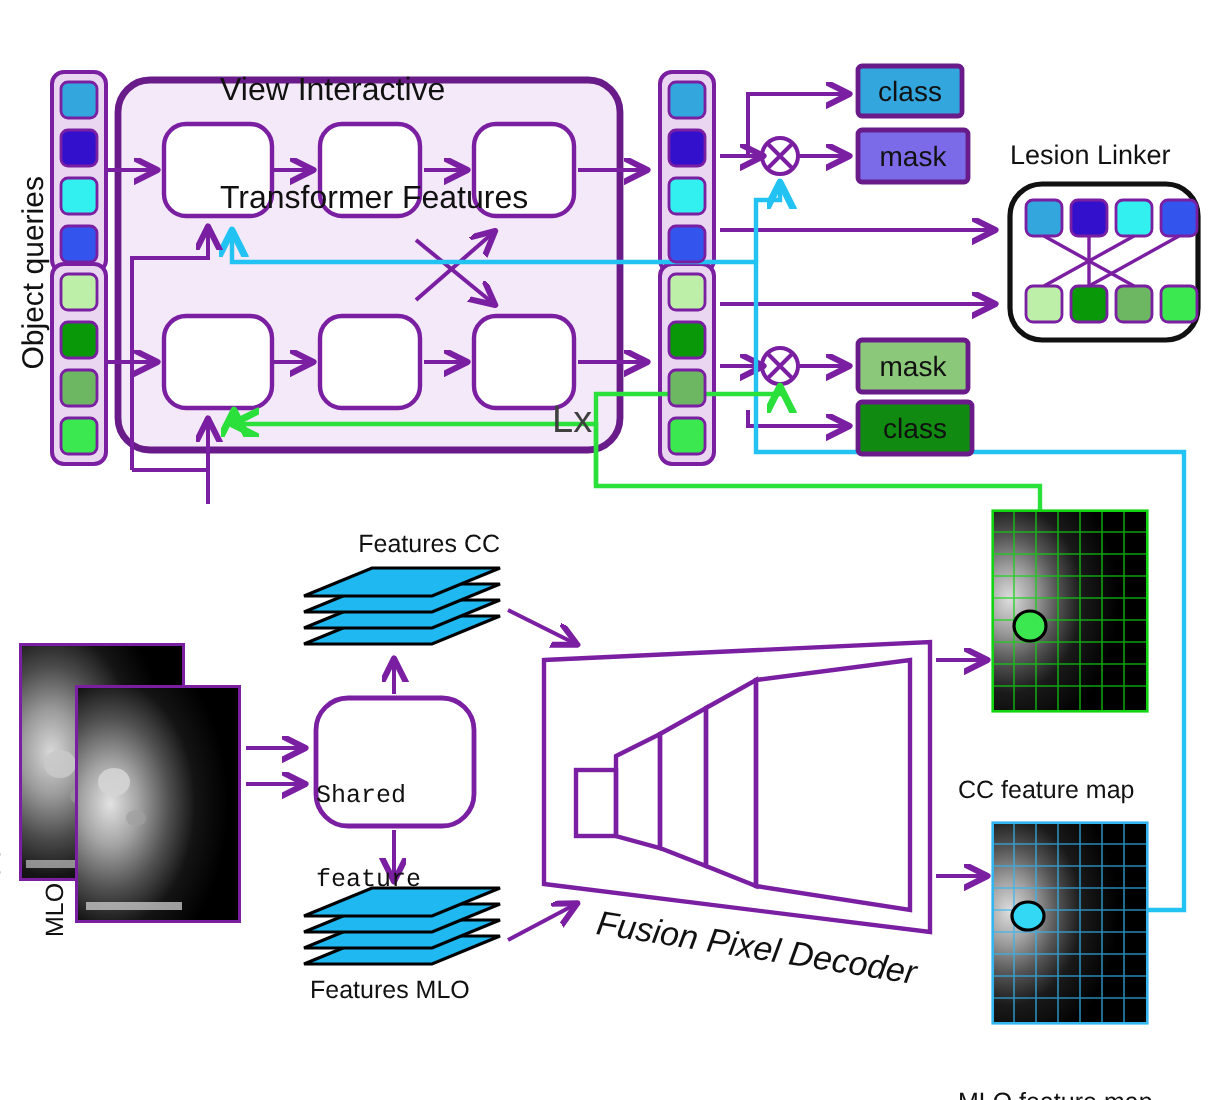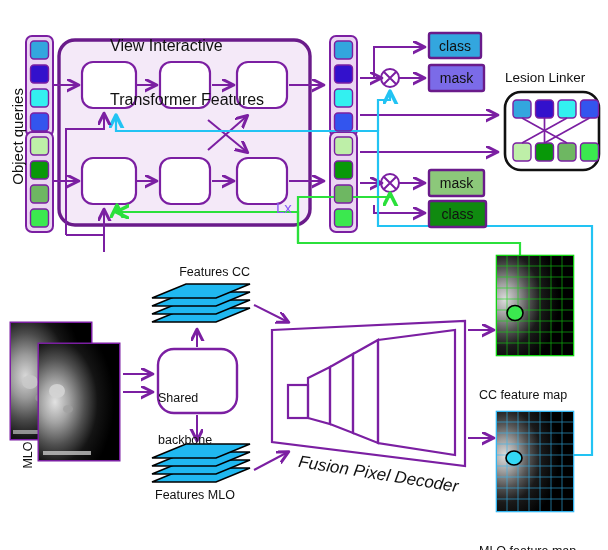--- a/index.html
+++ b/index.html
@@ -305,31 +305,31 @@
       <line x1="589.5" y1="118" x2="544.5" y2="143" stroke="#7B1FA2" stroke-width="1.7"></line>
     </svg>
 
   <div class="txt center" style="left:110px;top:1px;width:210px;font-size:16px;">
     <div>View Interactive</div>
     <div>Transformer Features</div>
   </div>
 
   <div class="txt" style="left:-52px;top:128px;width:140px;font-size:15px;transform:rotate(-90deg);text-align:center;">Object queries</div>
 
-  <div class="txt" style="left:276px;top:200px;font-size:15px;color:#8b5cf6;">Lx</div>
+  <div class="txt" style="left:276px;top:200px;font-size:19px;color:#404040;">Lx</div>
 
   <div class="txt" style="left:505px;top:70px;width:96px;font-size:13.5px;">Lesion Linker</div>
 
   <div class="txt" style="left:155px;top:265px;width:95px;font-size:12.5px;text-align:right;">Features CC</div>
 
   <div class="txt" style="left:155px;top:488px;width:95px;font-size:12.5px;">Features MLO</div>
 
-  <div class="txt center" style="left:158px;top:363px;width:79px;font-size:12.5px;">
+  <div class="txt center" style="left:158px;top:363px;width:79px;font-size:12.5px;font-family:Liberation Mono, monospace;">
     <div>Shared</div>
-    <div>backbone</div>
+    <div>feature</div>
   </div>
 
   <div class="txt" style="left:300px;top:452px;font-size:17px;font-style:italic;transform:rotate(9deg);transform-origin:left top;">Fusion Pixel Decoder</div>
 
   <div class="txt" style="left:-13px;top:425px;font-size:12.5px;transform:rotate(-90deg);">CC</div>
   <div class="txt" style="left:14px;top:448px;font-size:12.5px;transform:rotate(-90deg);">MLO</div>
 
   <div class="txt center" style="left:479px;top:360px;width:112px;font-size:12.5px;">
     <div>CC feature map</div>
   </div>

